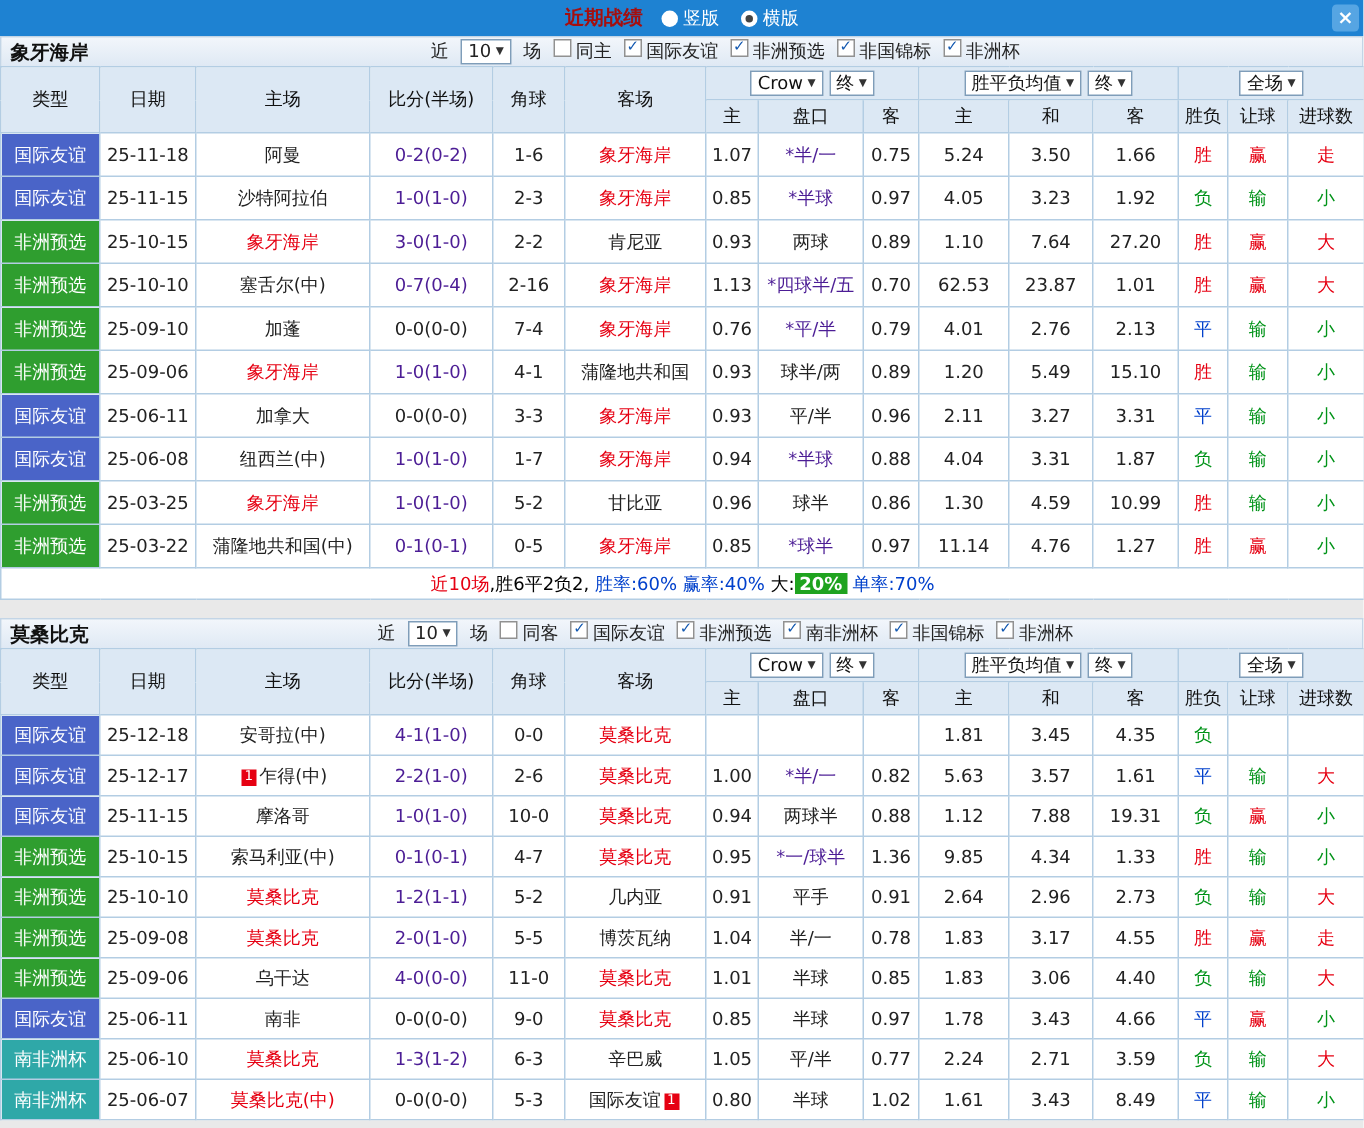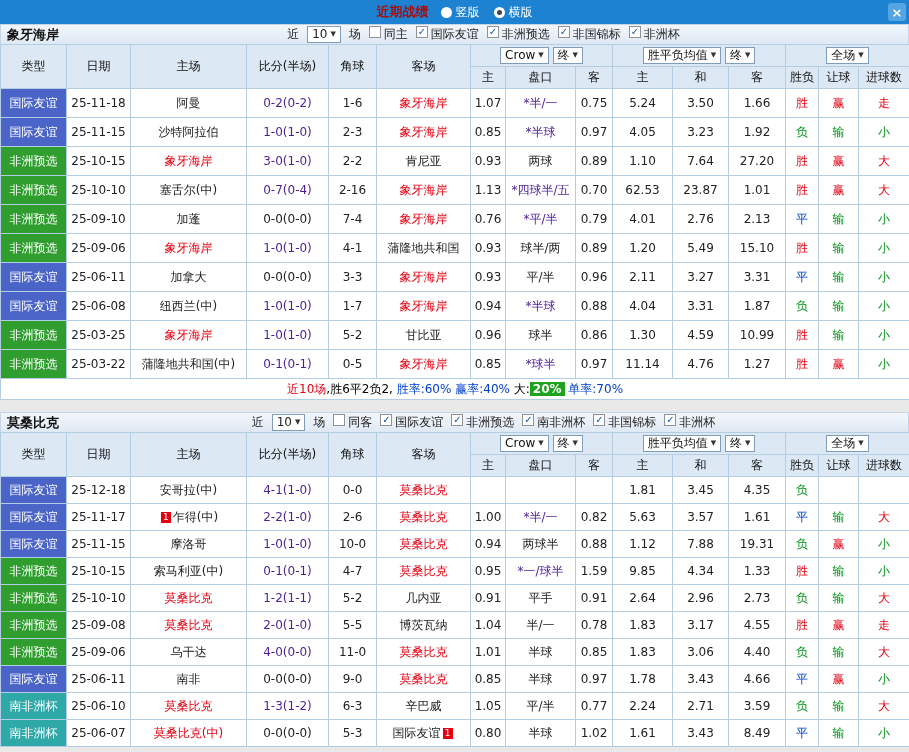--- a/index.html
+++ b/index.html
@@ -446,21 +446,21 @@
             <td></td>
             <td>1.81</td>
             <td>3.45</td>
             <td>4.35</td>
             <td style="color: rgb(0, 147, 24);">负</td>
             <td></td>
             <td></td>
           </tr>
           <tr>
             <td class="type-cell" style="background: rgb(74, 100, 200);">国际友谊</td>
-            <td>25-11-17</td>
+            <td>25-12-17</td>
             <td><span class="redcard">1</span><span>乍得(中)</span></td>
             <td class="red">2-2(1-0)</td>
             <td>2-6</td>
             <td><span class="focus">莫桑比克</span></td>
             <td>1.00</td>
             <td class="red">*半/一</td>
             <td>0.82</td>
             <td>5.63</td>
             <td>3.57</td>
             <td>1.61</td>
@@ -487,21 +487,21 @@
           </tr>
           <tr>
             <td class="type-cell" style="background: rgb(47, 158, 47);">非洲预选</td>
             <td>25-10-15</td>
             <td><span>索马利亚(中)</span></td>
             <td class="red">0-1(0-1)</td>
             <td>4-7</td>
             <td><span class="focus">莫桑比克</span></td>
             <td>0.95</td>
             <td class="red">*一/球半</td>
-            <td>1.59</td>
+            <td>1.36</td>
             <td>9.85</td>
             <td>4.34</td>
             <td>1.33</td>
             <td style="color: rgb(230, 0, 18);">胜</td>
             <td style="color: rgb(0, 147, 24);">输</td>
             <td style="color: rgb(0, 147, 24);">小</td>
           </tr>
           <tr>
             <td class="type-cell" style="background: rgb(47, 158, 47);">非洲预选</td>
             <td>25-10-10</td>

